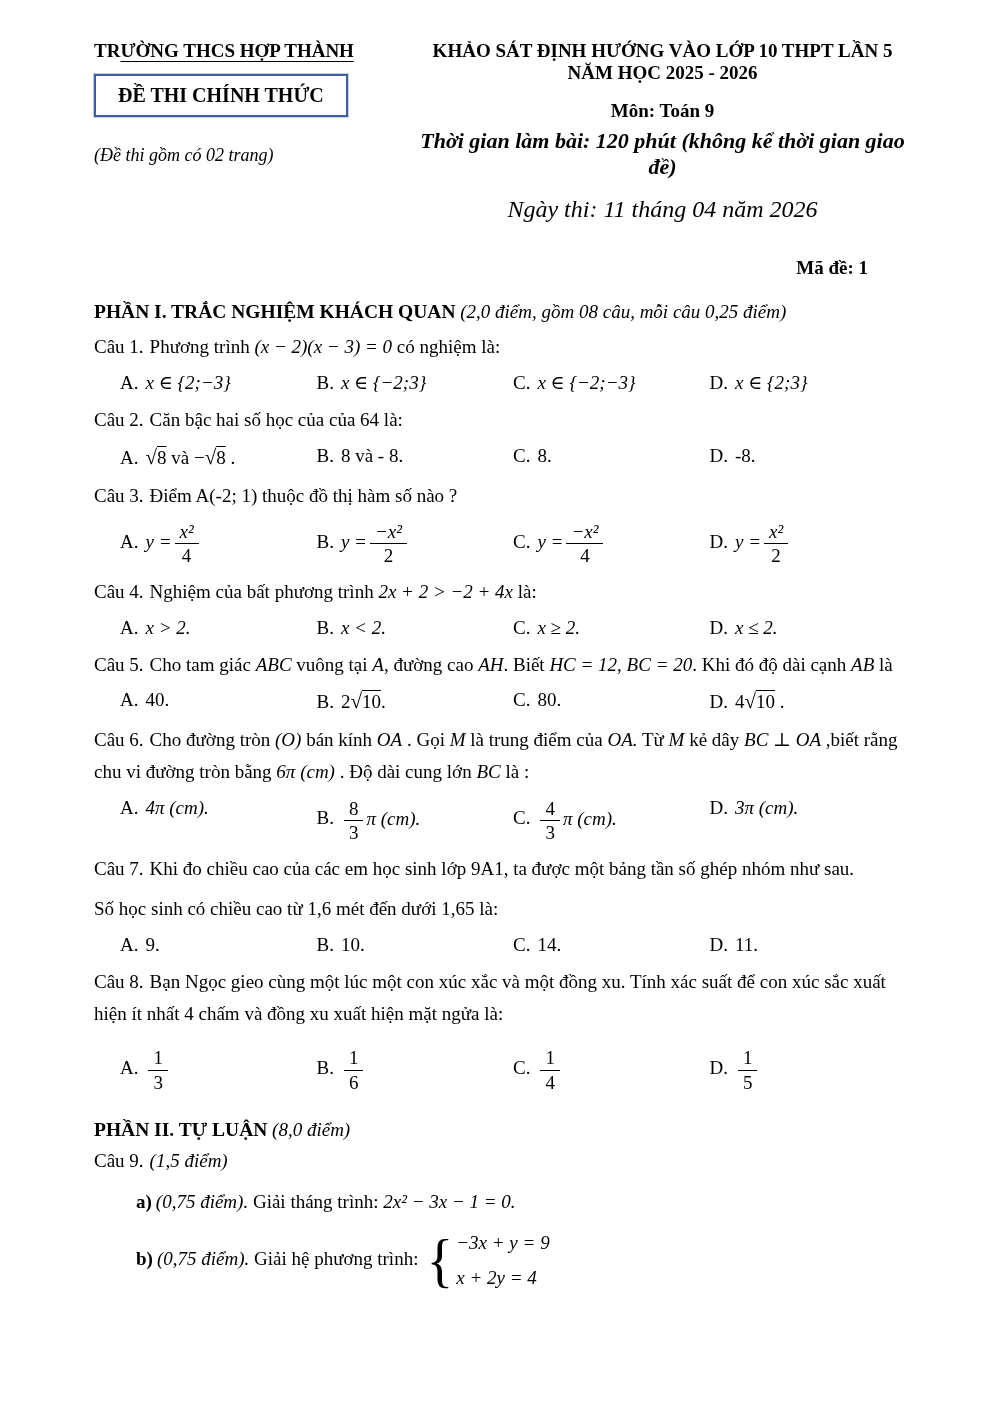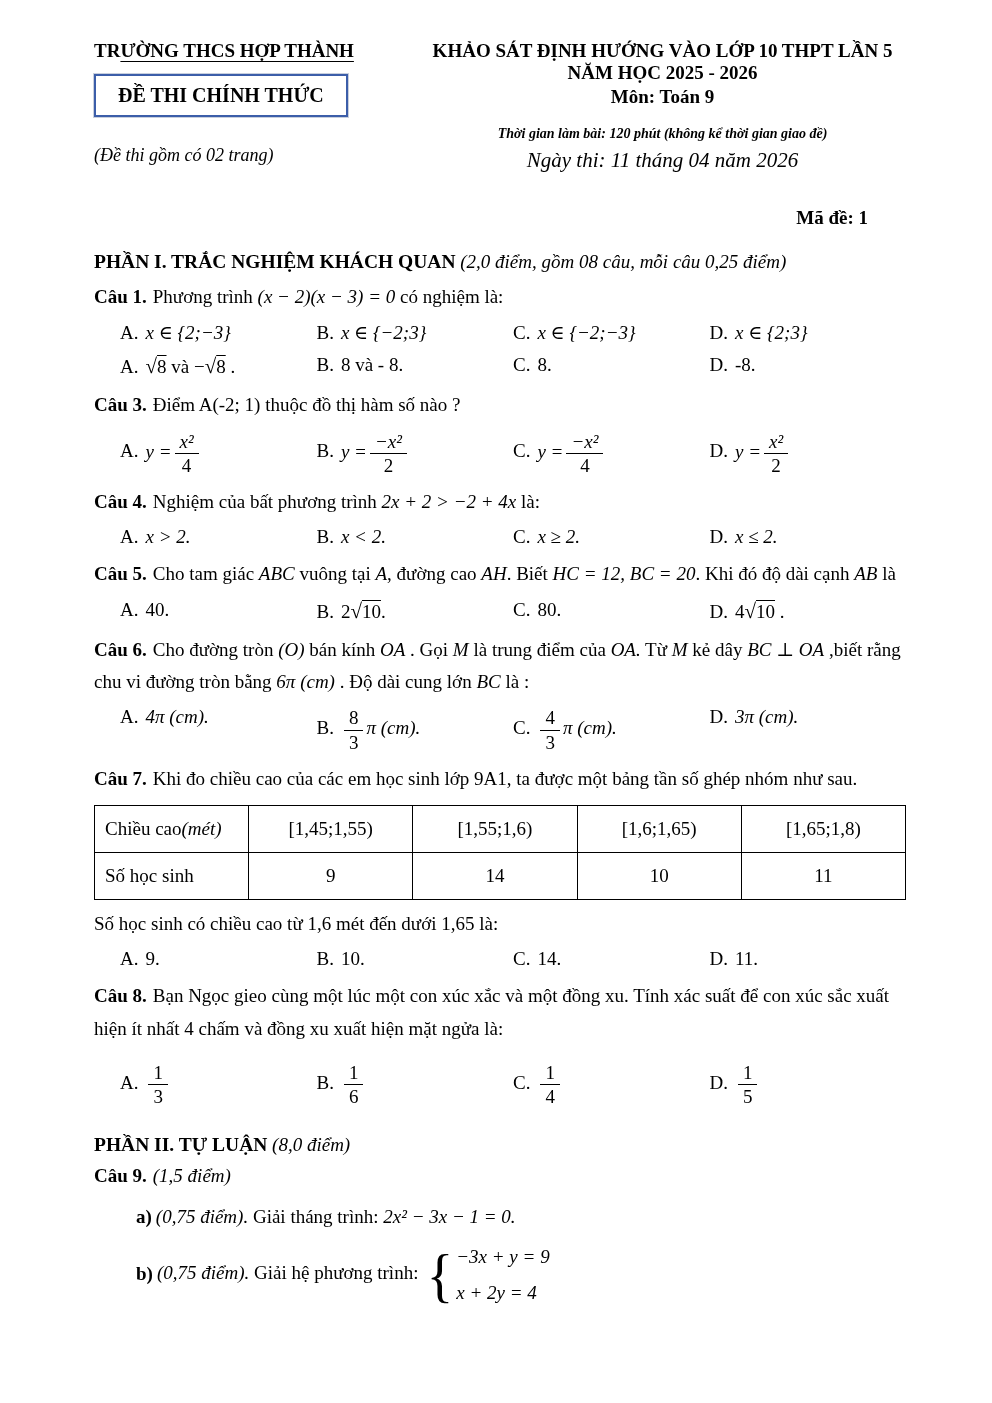--- a/index.html
+++ b/index.html
@@ -24,33 +24,33 @@
     outline: 1px solid #c8cfdd;
     padding: 8px 22px;
     font-weight: bold;
     font-size: 20px;
     margin: 12px 0 18px;
     white-space: nowrap;
   }
   .pages-note { font-style: italic; font-size: 18px; margin-top: 10px; }
   .h-right .t1 { font-weight: bold; font-size: 19px; }
   .h-right .t2 { font-weight: bold; font-size: 19px; }
-  .h-right .t3 { font-weight: bold; font-size: 19px; margin-top: 2px; }
-  .h-right .t4 { font-size: 14px; margin-top: 18px; }
+  .h-right .t3 { font-weight: bold; font-size: 19px; margin-top: 16px; }
+  .h-right .t4 { font-size: 22px; margin-top: 6px; }
   .h-right .t4 .bi { font-weight: bold; font-style: italic; }
   .h-right .t4 .it { font-style: italic; font-weight: bold; }
-  .h-right .t5 { font-style: italic; font-size: 21px; margin-top: 6px; }
+  .h-right .t5 { font-style: italic; font-size: 24px; margin-top: 16px; }
   .made { text-align: right; font-weight: bold; padding-right: 38px; margin: 34px 0 22px; font-size: 19px; }
   
   .part-heading { margin: 12px 0 4px; }
   .part-heading .ph { font-weight: bold; font-size: 19.5px; text-align: right; }
   .part-heading .pn { font-style: italic; }
   .question { margin: 2px 0; }
   .stem { margin: 8px 0 2px; line-height: 1.7; }
-  .qlabel { font-weight: bold; margin-right: 6px; }
+  .qlabel { font-weight: normal; margin-right: 6px; }
   .m { font-style: italic; }
   .pts { font-style: italic; }
   .opts { display: flex; align-items: flex-start; padding-left: 26px; margin: 8px 0 10px; }
   .opt { flex: 1; white-space: nowrap; }
   .letter { margin-right: 7px; }
   
   .frac { display: inline-block; vertical-align: middle; text-align: center; line-height: 1.12; margin: 1px 3px 0; }
   .frac .num { display: block; border-bottom: 1.4px solid #000; padding: 0 5px 1px; }
   .frac .den { display: block; padding-top: 1px; }
   
@@ -108,20 +108,23 @@
   </p>
   <div class="opts">
     <span class="opt"><span class="letter">A.</span><span class="m">x ∈ {2;−3}</span></span>
     <span class="opt"><span class="letter">B.</span><span class="m">x ∈ {−2;3}</span></span>
     <span class="opt"><span class="letter">C.</span><span class="m">x ∈ {−2;−3}</span></span>
     <span class="opt"><span class="letter">D.</span><span class="m">x ∈ {2;3}</span></span>
   </div>
 </div>
 
 <div class="question">
+  <p class="stem">
+    <span class="qlabel">Câu 2.</span><span>Căn bậc hai số học của của </span><span>64</span><span> là:</span>
+  </p>
   <div class="opts">
     <span class="opt"><span class="letter">A.</span><span class="sqrt"><span class="rsign">√</span><span class="rad">8</span></span><span> và −</span><span class="sqrt"><span class="rsign">√</span><span class="rad">8</span></span><span> .</span></span>
     <span class="opt"><span class="letter">B.</span><span>8 và - 8.</span></span>
     <span class="opt"><span class="letter">C.</span><span>8.</span></span>
     <span class="opt"><span class="letter">D.</span><span>-8.</span></span>
   </div>
 </div>
 
 <div class="question">
   <p class="stem">
@@ -168,38 +171,20 @@
     <span class="opt"><span class="letter">B.</span><span class="frac"><span class="num">8</span><span class="den">3</span></span><span class="m">π (cm).</span></span>
     <span class="opt"><span class="letter">C.</span><span class="frac"><span class="num">4</span><span class="den">3</span></span><span class="m">π (cm).</span></span>
     <span class="opt"><span class="letter">D.</span><span class="m">3π (cm).</span></span>
   </div>
 </div>
 
 <div class="question">
   <p class="stem">
     <span class="qlabel">Câu 7.</span><span>Khi đo chiều cao của các em học sinh lớp 9A1, ta được một bảng tần số ghép nhóm như sau.</span>
   </p>
-  <table class="freq-table">
-    <tbody>
-      <tr>
-        <td class="rowhead"><span>Chiều cao</span><span class="unit-it">(mét)</span></td>
-        <td class="iv">[1,45;1,55)</td>
-        <td class="iv">[1,55;1,6)</td>
-        <td class="iv">[1,6;1,65)</td>
-        <td class="iv">[1,65;1,8)</td>
-      </tr>
-      <tr>
-        <td class="rowhead">Số học sinh</td>
-        <td>9</td>
-        <td>14</td>
-        <td>10</td>
-        <td>11</td>
-      </tr>
-    </tbody>
-  </table>
   <p class="stem">Số học sinh có chiều cao từ 1,6 mét đến dưới 1,65 là:</p>
   <div class="opts">
     <span class="opt"><span class="letter">A.</span><span>9.</span></span>
     <span class="opt"><span class="letter">B.</span><span>10.</span></span>
     <span class="opt"><span class="letter">C.</span><span>14.</span></span>
     <span class="opt"><span class="letter">D.</span><span>11.</span></span>
   </div>
 </div>
 
 <div class="question">

